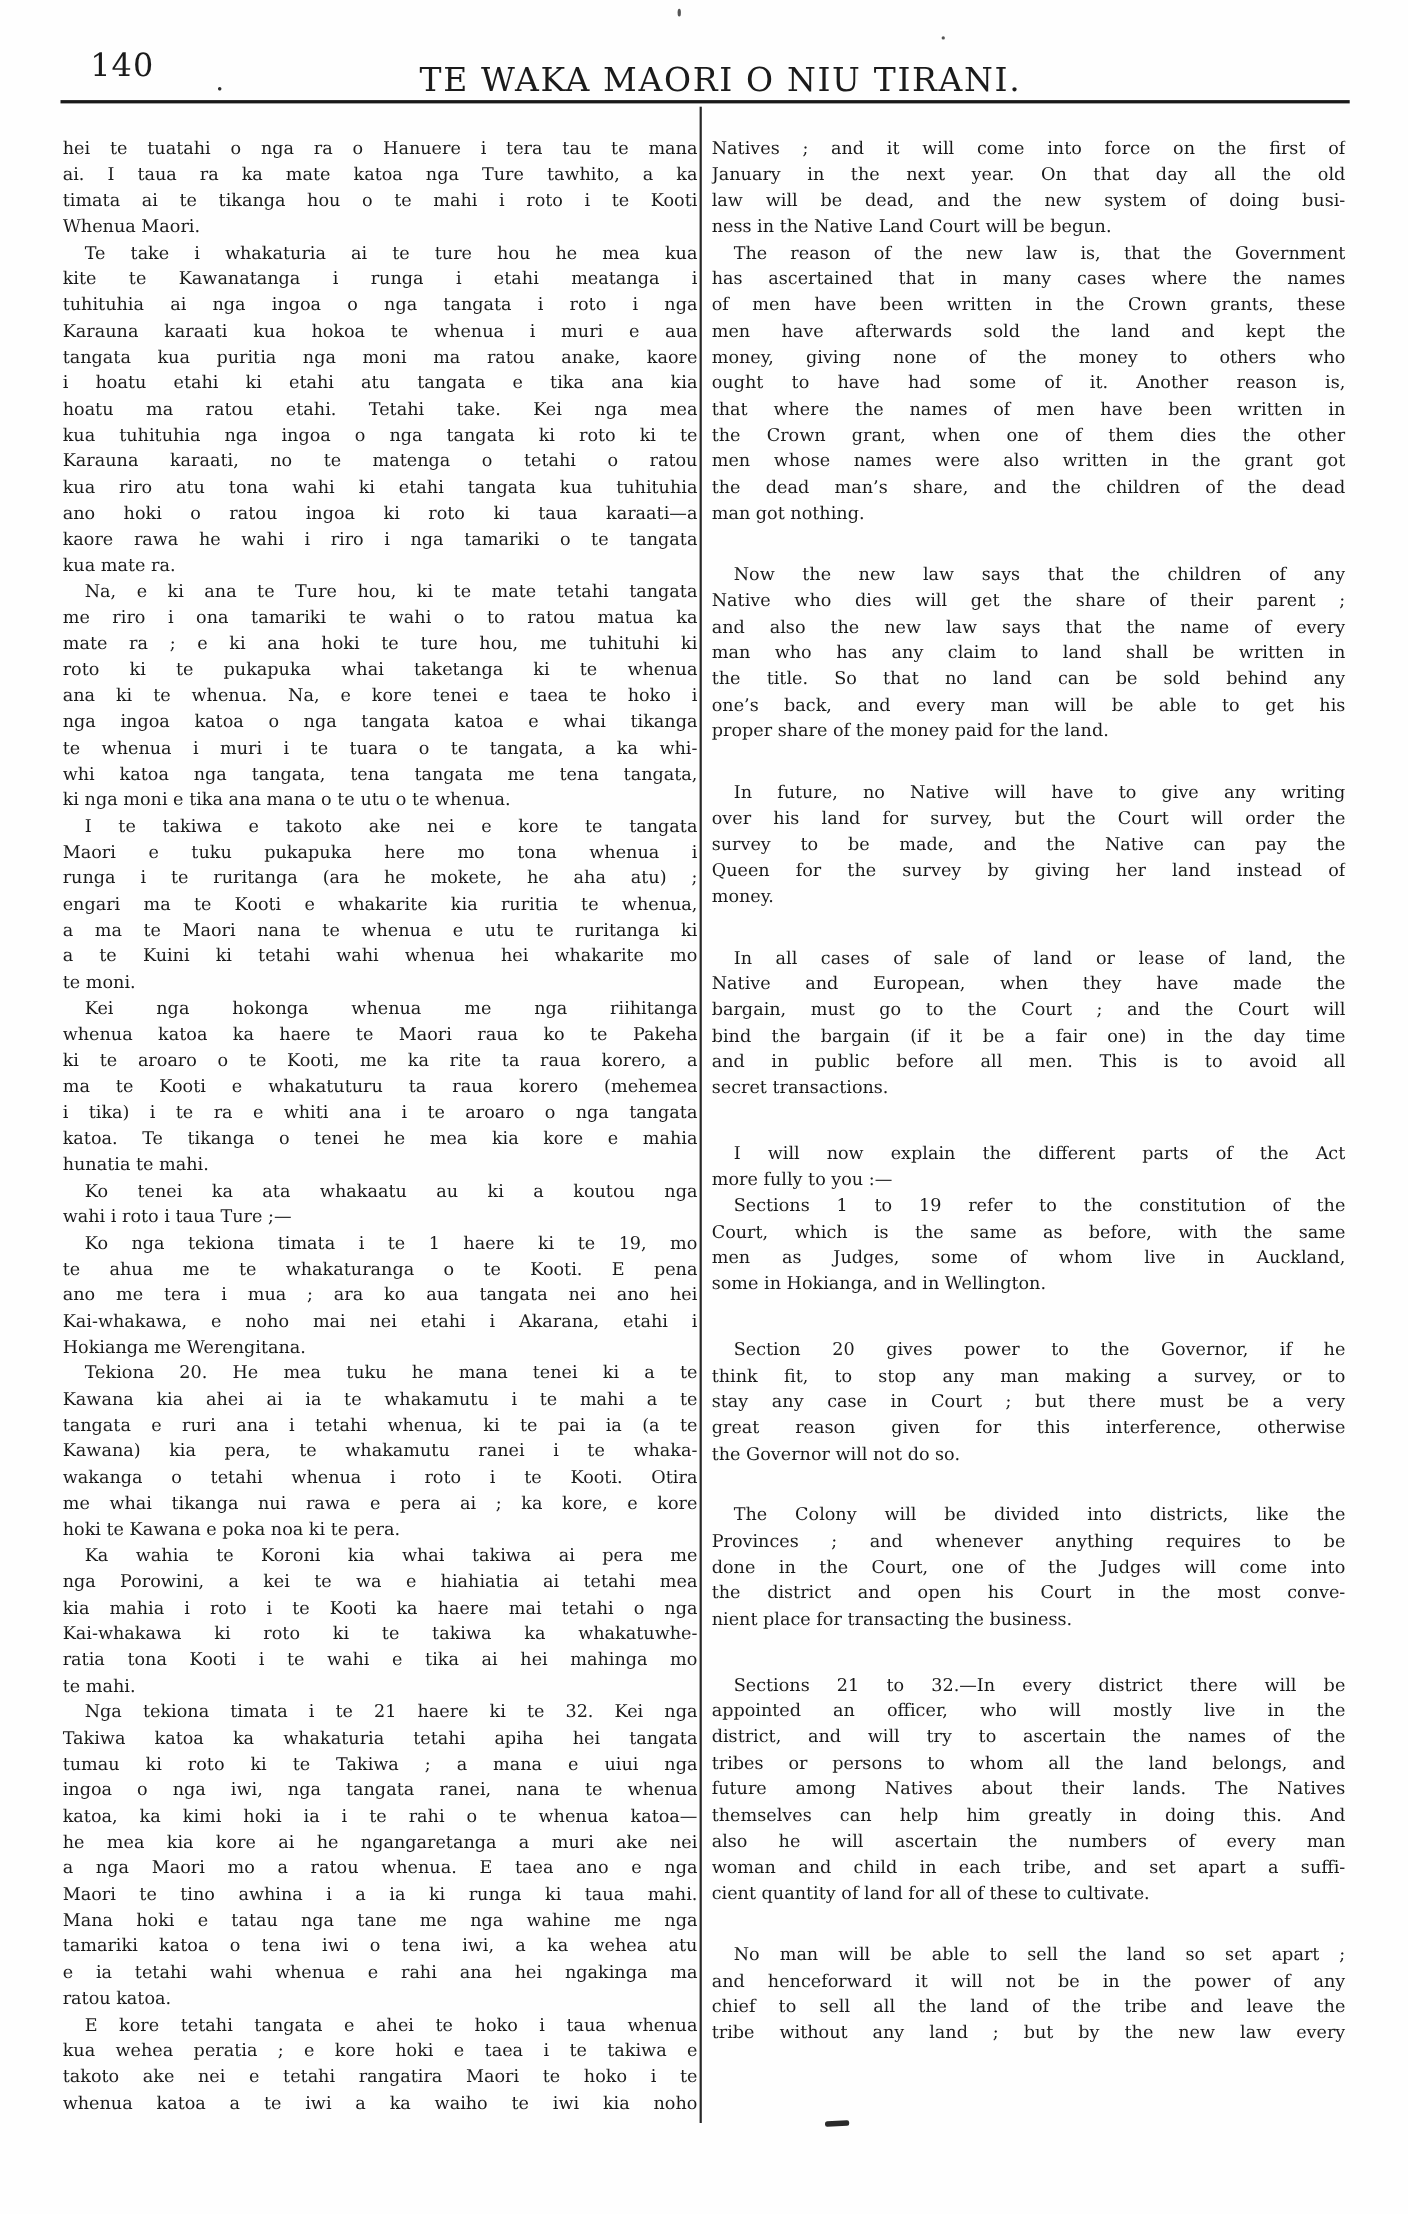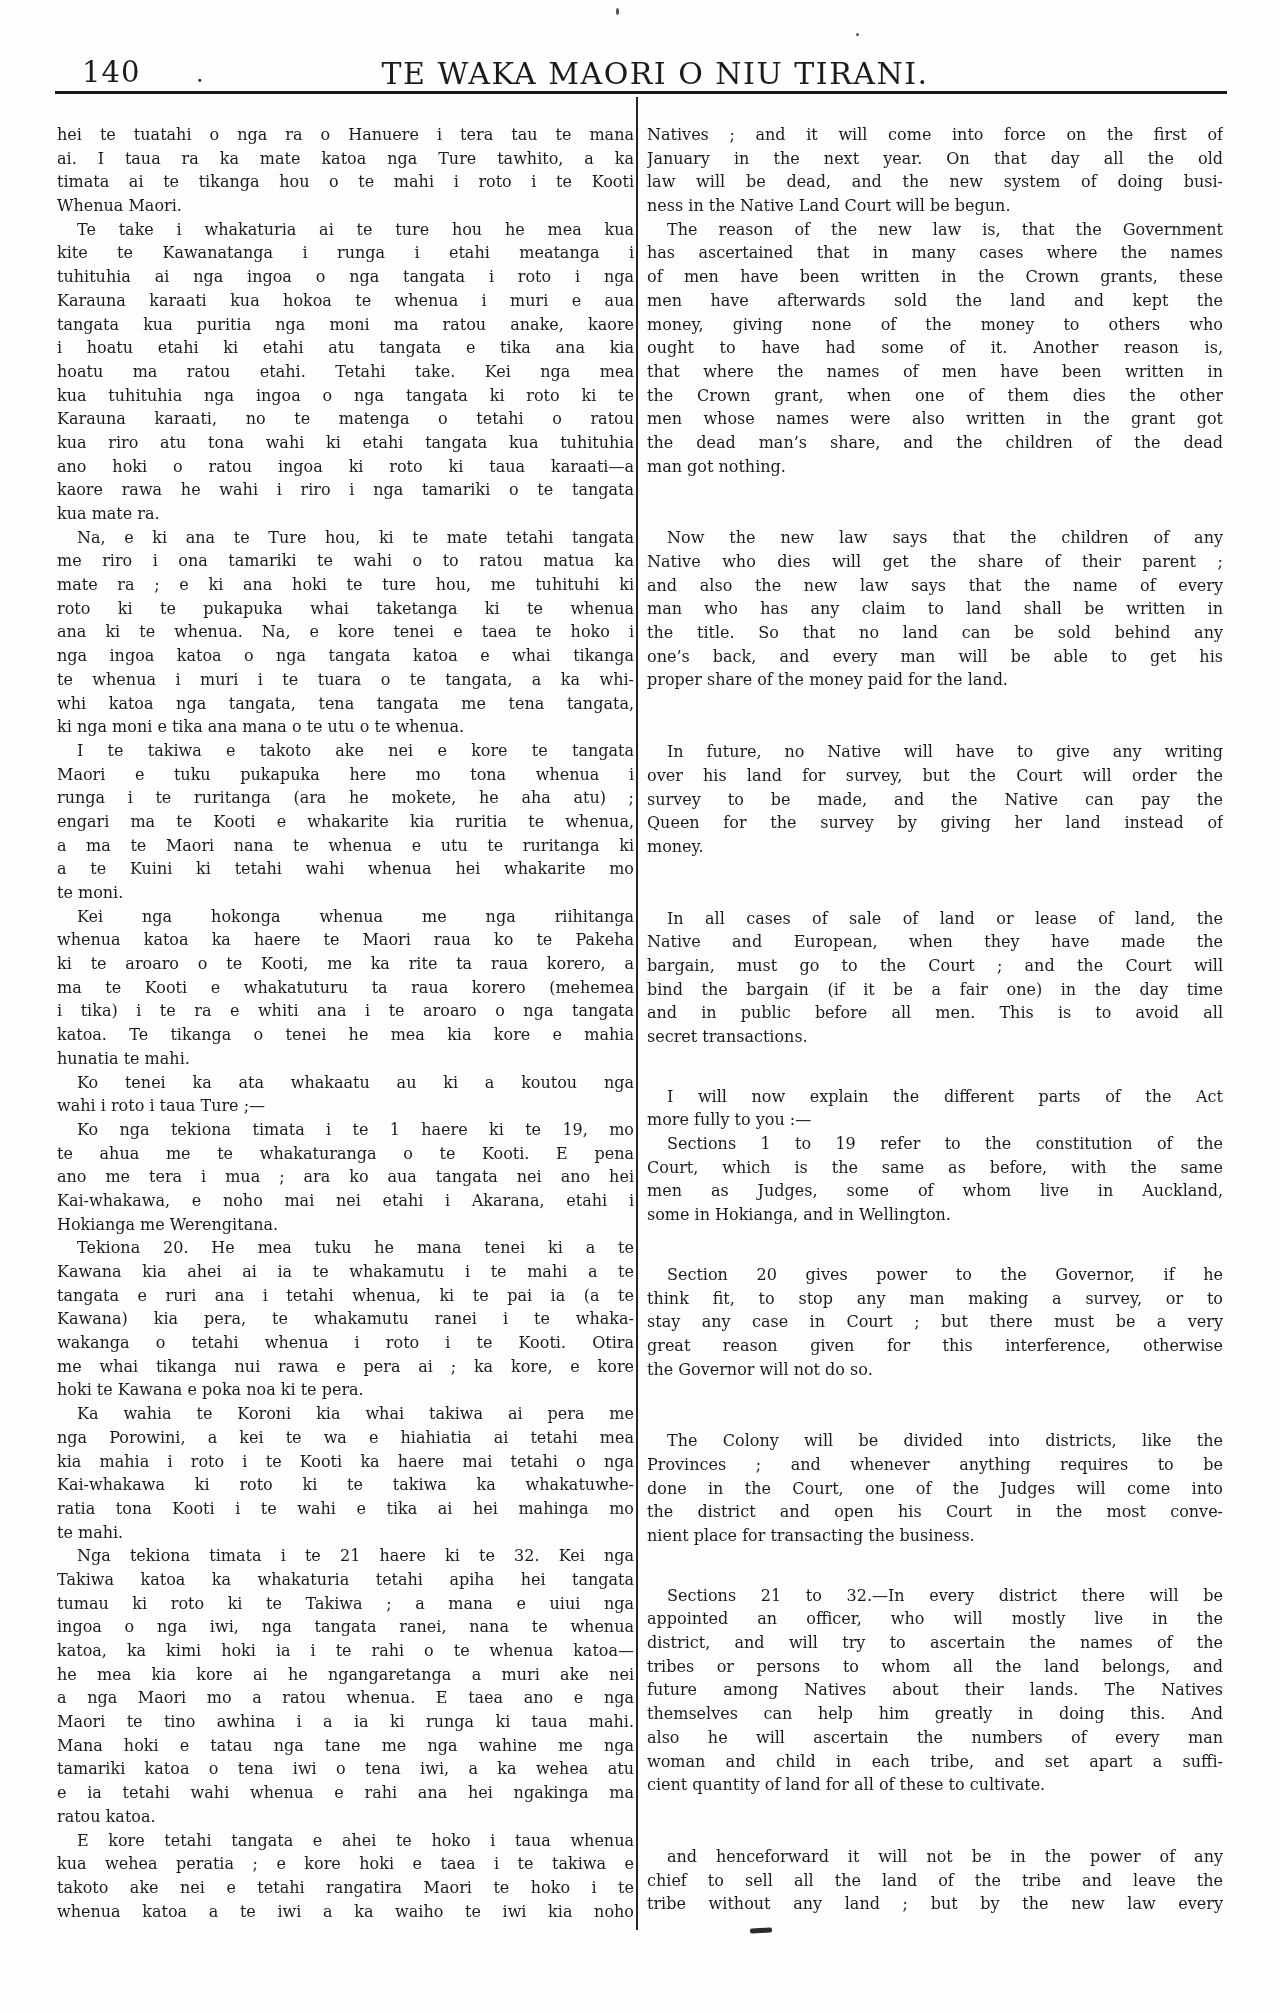--- a/index.html
+++ b/index.html
@@ -8,21 +8,21 @@
     width: 1280px;
     height: 2013px;
     background: #fefefe;
     color: #1b1b1b;
     font-family: "DejaVu Serif", "Liberation Serif", serif;
     overflow: hidden;
   }
   .page-number {
     position: absolute;
     left: 82px;
-    top: 55px;
+    top: 42px;
     font-size: 29px;
     letter-spacing: 1px;
   }
   .dot-artifact {
     position: absolute;
     left: 196px;
     top: 60px;
     font-size: 24px;
     color: #2c2c2c;
   }
@@ -62,21 +62,21 @@
   .col-right { width: 576px; }
   .col-divider {
     width: 0;
     border-left: 2px solid #262626;
     height: 1833px;
     margin-left: 2px;
     margin-right: 9px;
   }
   .para { margin: 0; }
   .para.sp1 { margin-top: 36px; }
-  .para.sp2 { margin-top: 48px; }
+  .para.sp2 { margin-top: 32px; }
   .tline {
     text-align: justify;
     text-align-last: justify;
     height: 23.7px;
     overflow: hidden;
   }
   .tline.lastline { text-align-last: left; }
   .para.indent .tline:first-child { text-indent: 20px; }
   .ink-dash {
     position: absolute;
@@ -280,20 +280,21 @@
           <div class="tline">appointed an officer, who will mostly live in the</div>
           <div class="tline">district, and will try to ascertain the names of the</div>
           <div class="tline">tribes or persons to whom all the land belongs, and</div>
           <div class="tline">future among Natives about their lands.  The Natives</div>
           <div class="tline">themselves can help him greatly in doing this.  And</div>
           <div class="tline">also he will ascertain the numbers of every man</div>
           <div class="tline">woman and child in each tribe, and set apart a suffi-</div>
           <div class="tline lastline">cient quantity of land for all of these to cultivate.</div>
         </div>
         <div class="para indent sp2">
+          <div class="tline">No man will be able to sell the land so set apart ;</div>
           <div class="tline">and henceforward it will not be in the power of any</div>
           <div class="tline">chief to sell all the land of the tribe and leave the</div>
           <div class="tline">tribe without any land ; but by the new law every</div>
         </div>
       </div>
   </div>
 
   <div class="ink-dash"></div>
   <div class="speck speck-a"></div>
   <div class="speck speck-b"></div>

